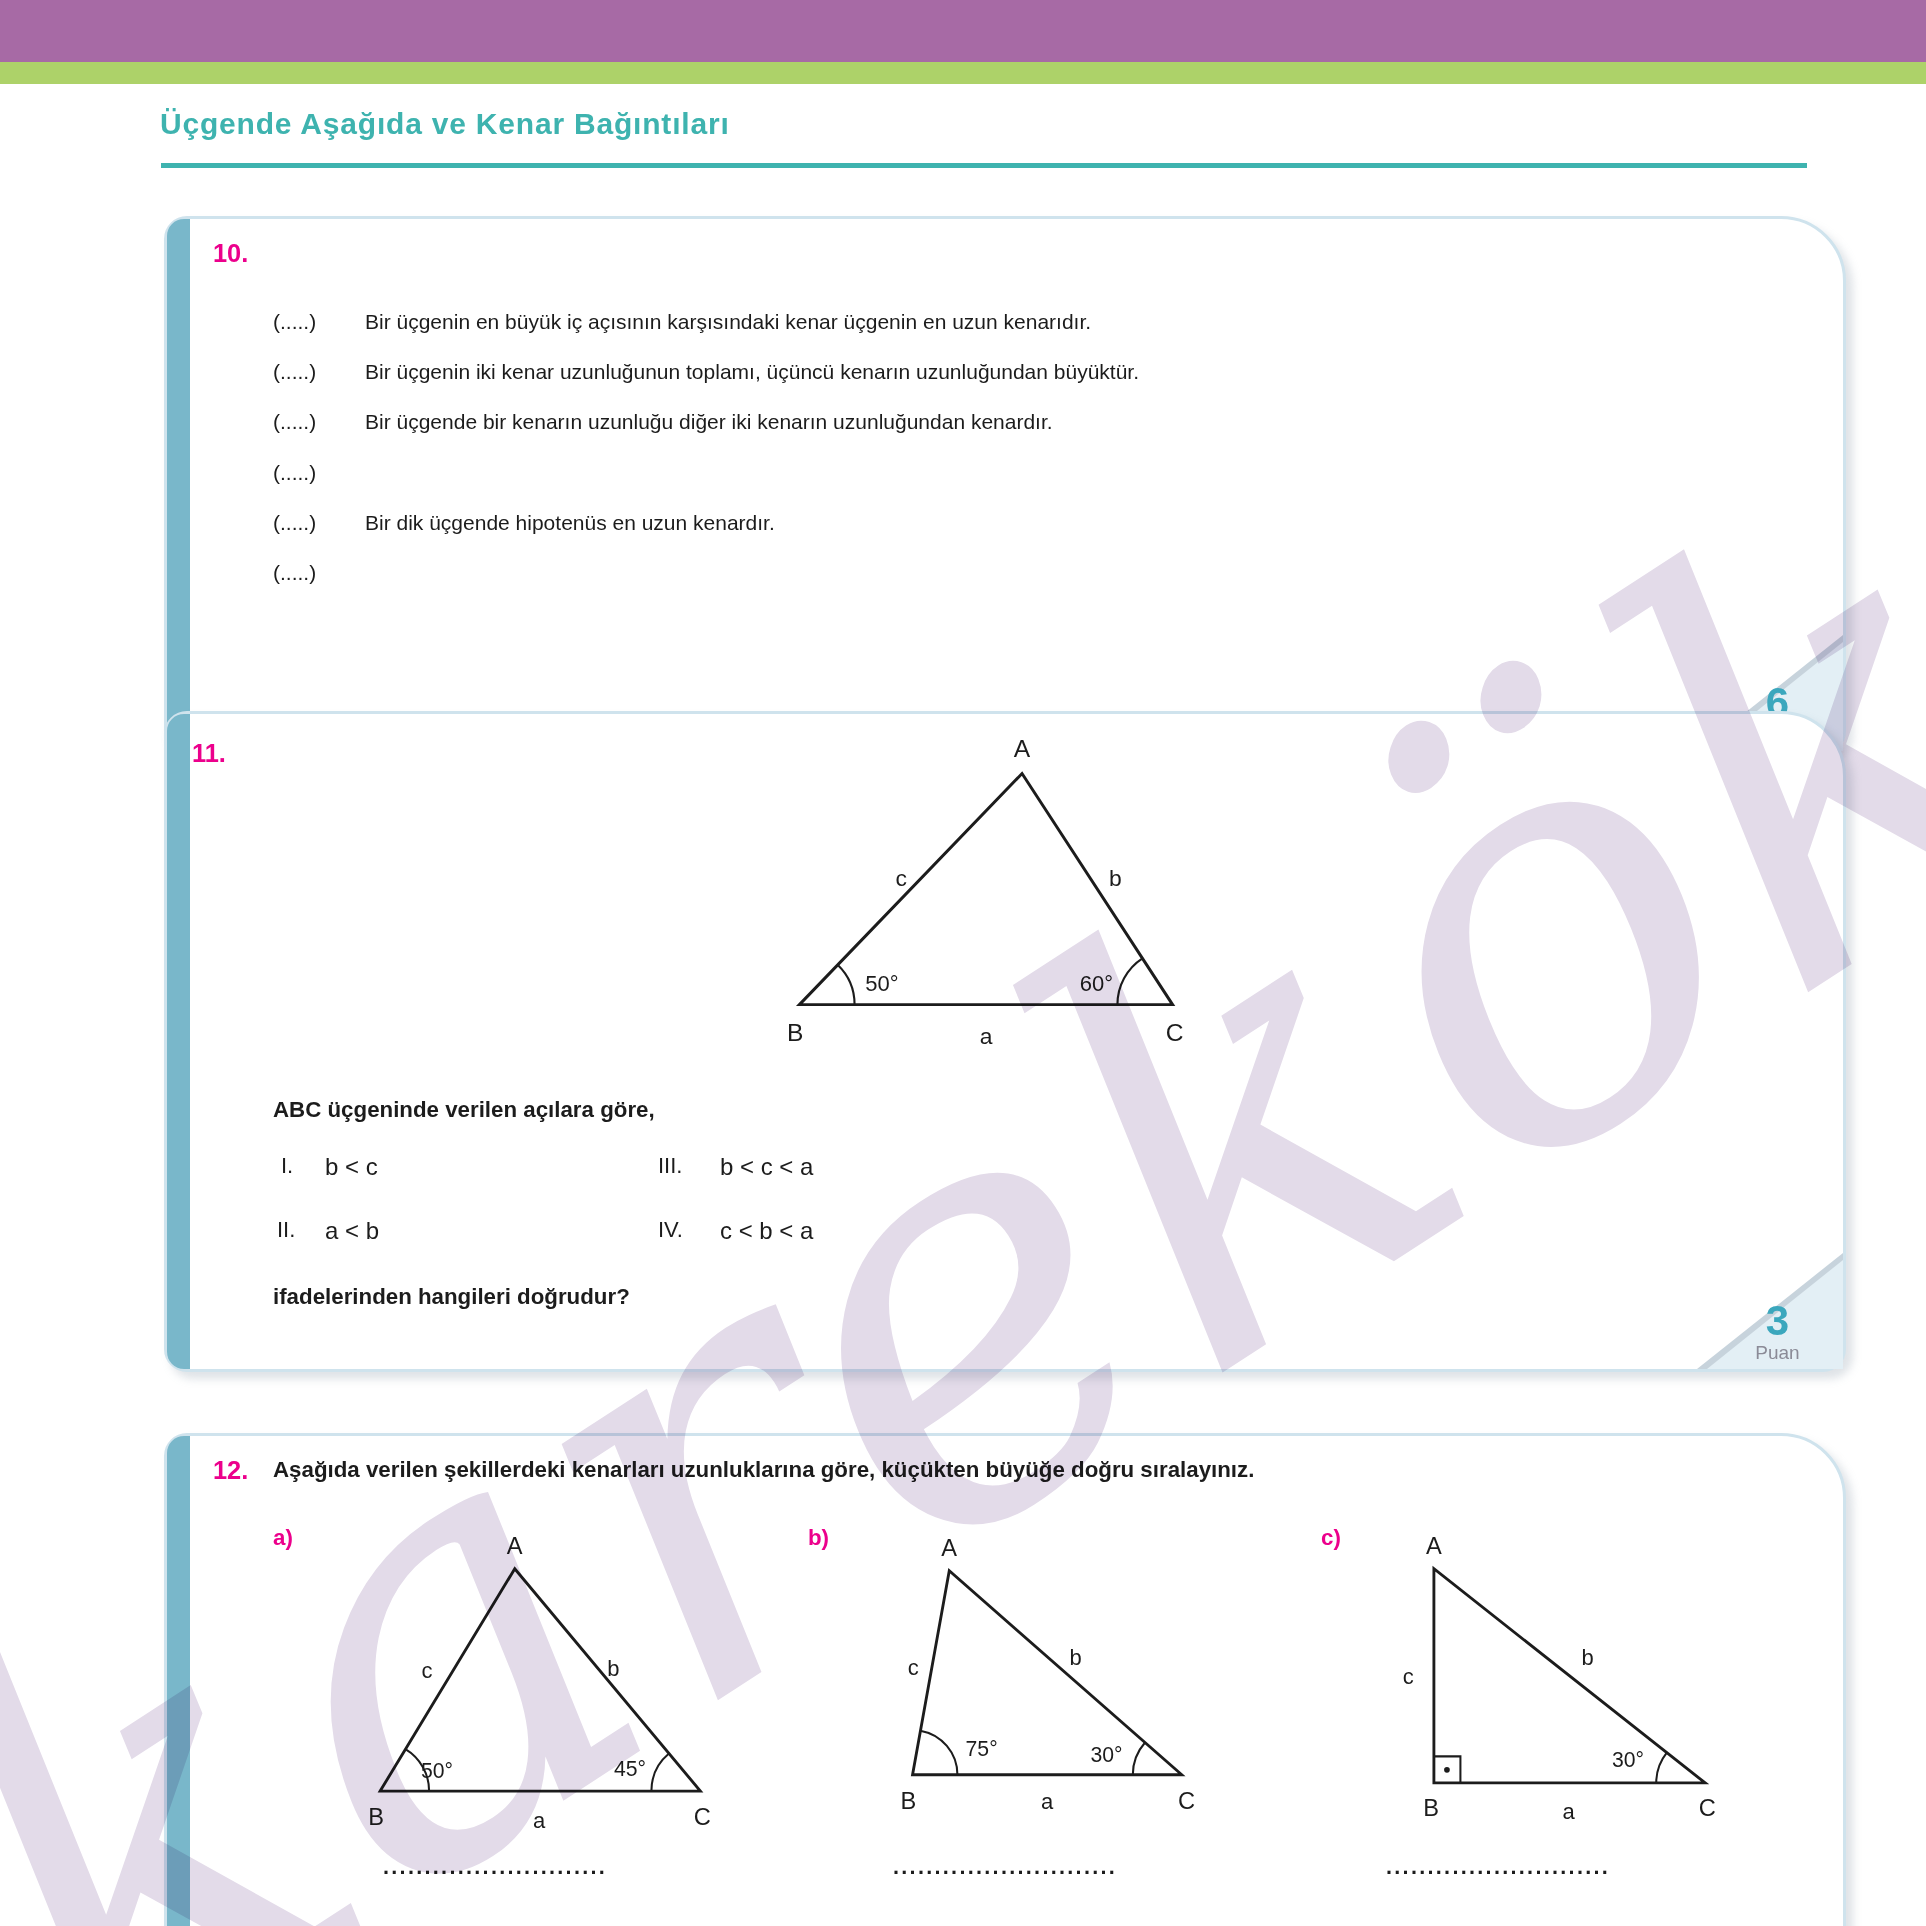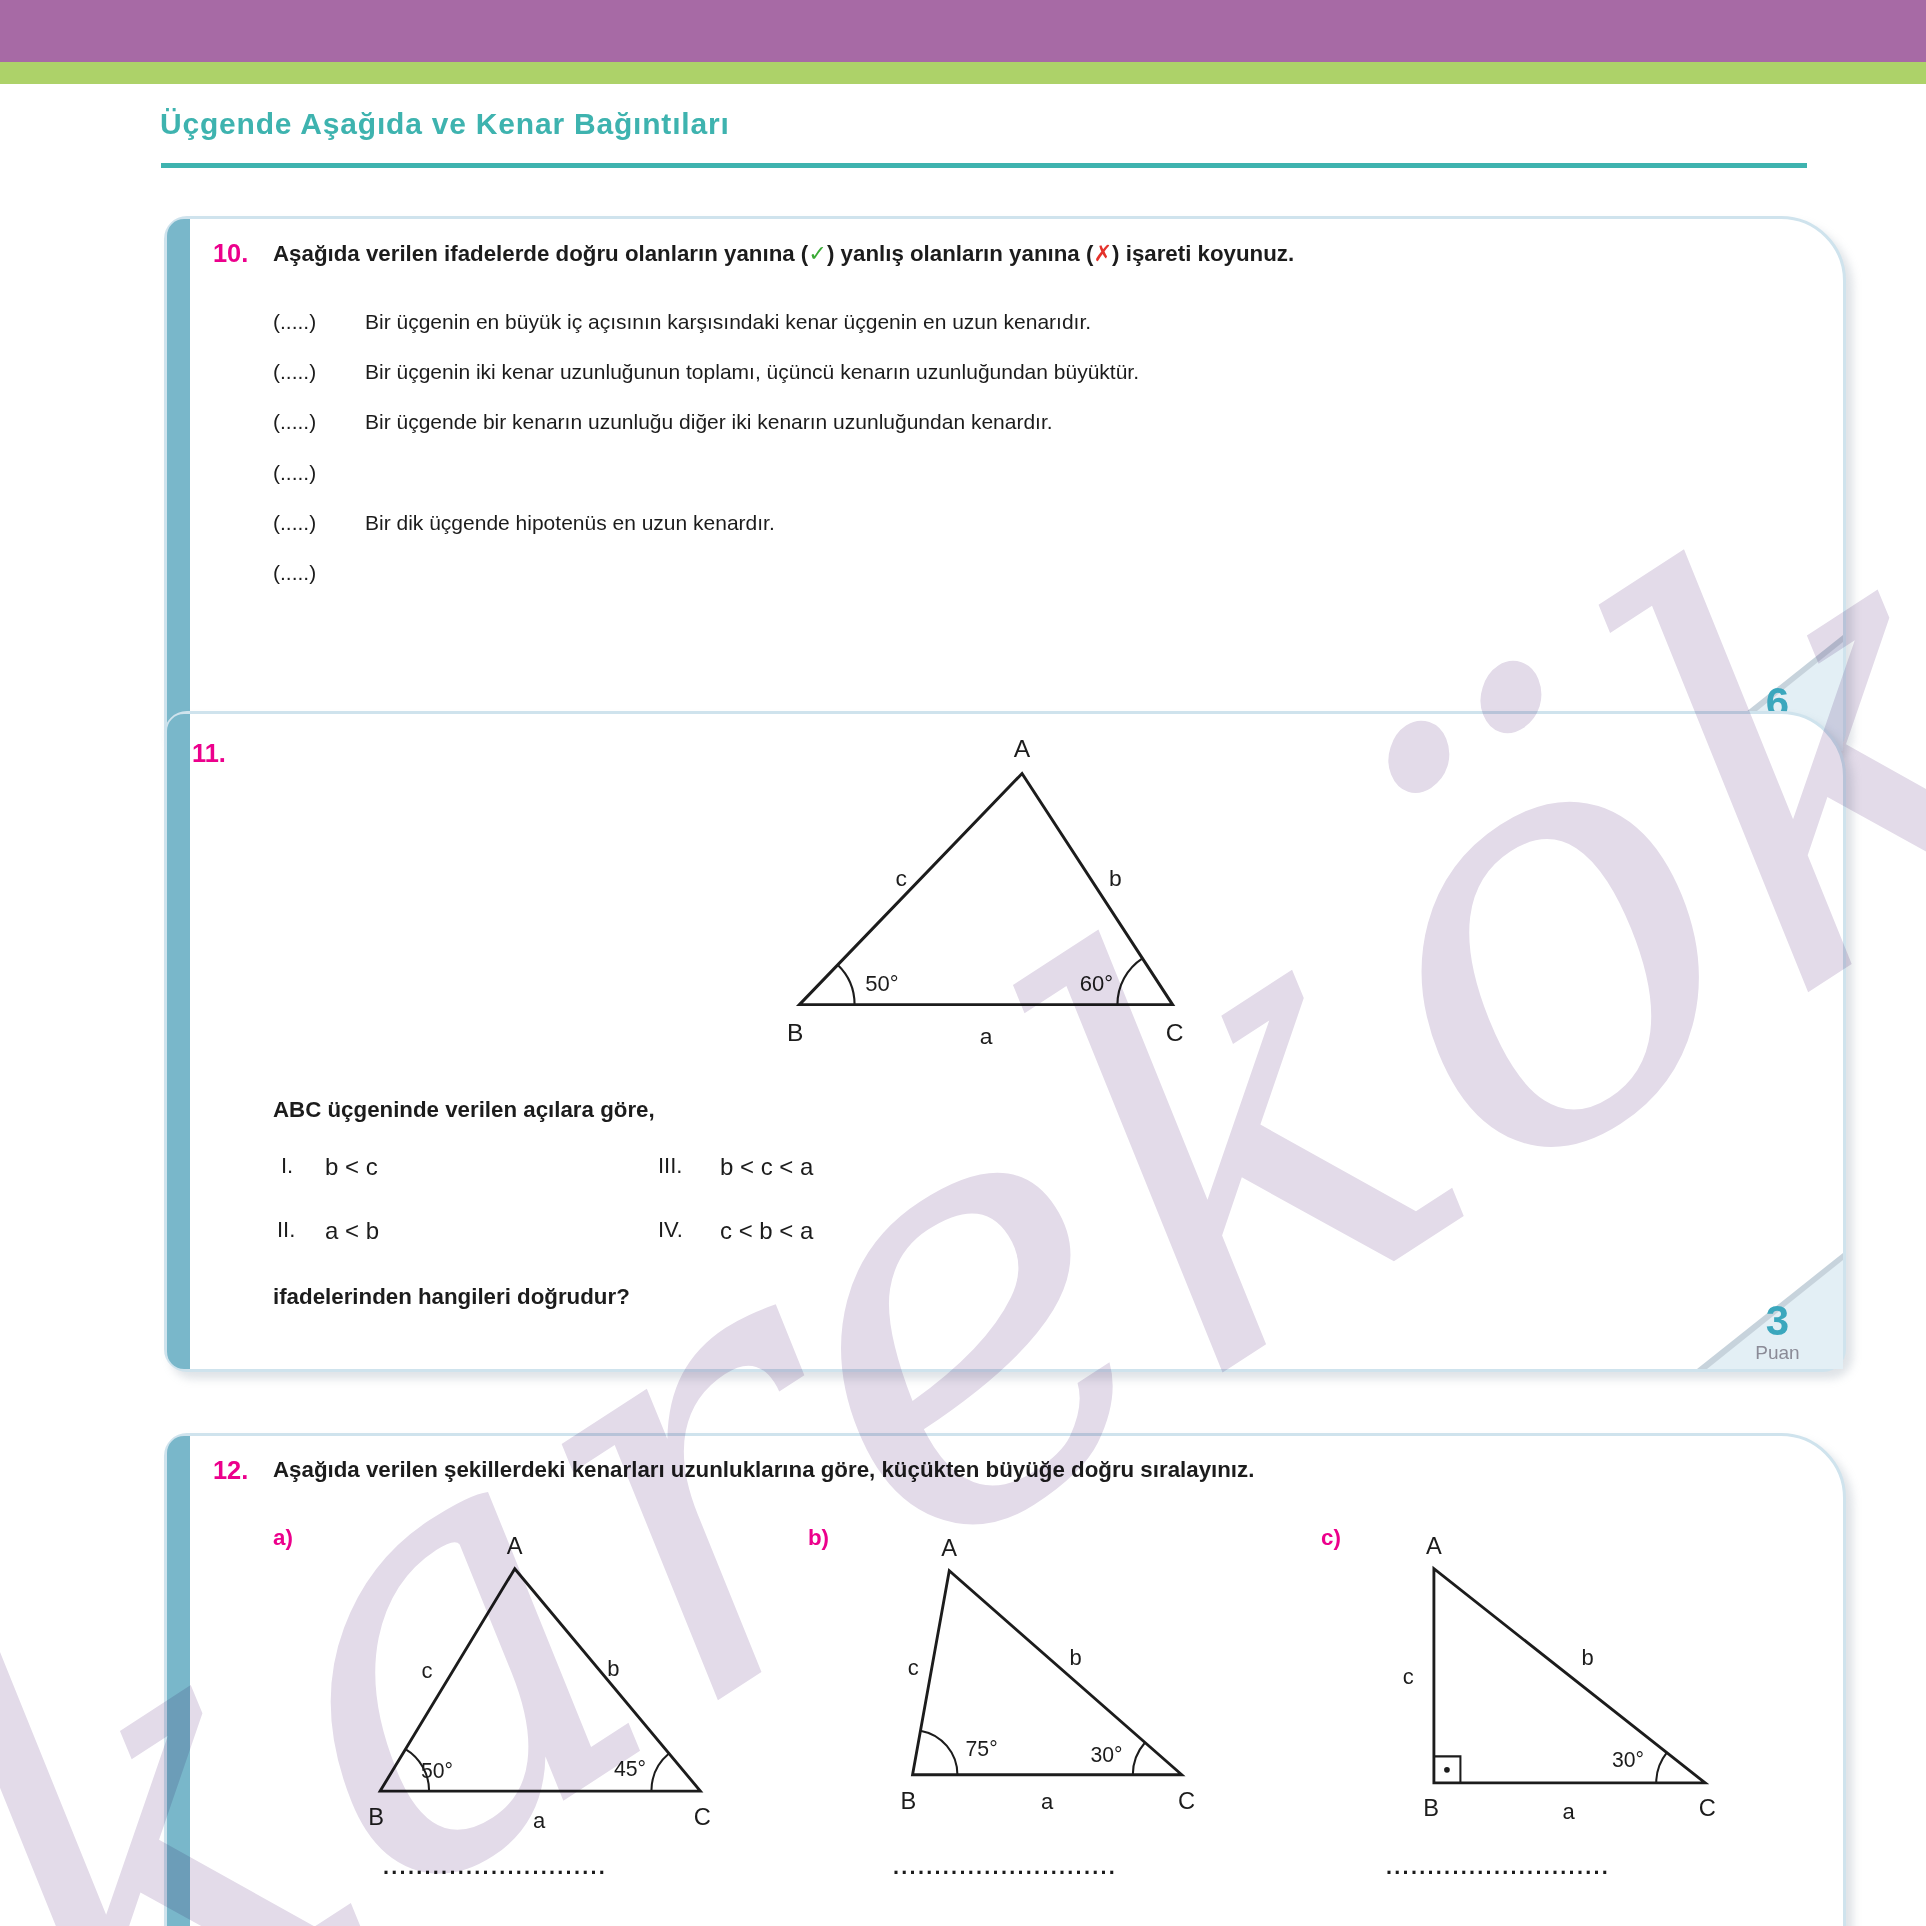--- a/index.html
+++ b/index.html
@@ -90,23 +90,20 @@
 <div class="page">
 
   <div class="abs topbar"></div>
   <div class="abs greenbar"></div>
   <div class="abs page-title">Üçgende Aşağıda ve Kenar Bağıntıları</div>
   <div class="abs title-rule"></div>
 
   <section class="card card-q10">
     <div class="card-sidebar"></div>
     <div class="qnum" style="left:46px; top:20px;">10.</div>
-    <div class="qheader" style="left:106px; top:21px;">
-      <span>Aşağıda verilen ifadelerde doğru olanların yanına (</span><span class="check">✓</span><span>) yanlış olanların yanına (</span><span class="cross">✗</span><span>) işareti koyunuz.</span>
-    </div>
 
     <div class="stmt-blank" style="left:106px; top:91px;">(.....)</div>
     <div class="stmt-text" style="left:198px; top:91px;">Bir üçgenin en büyük iç açısının karşısındaki kenar üçgenin en uzun kenarıdır.</div>
     <div class="stmt-blank" style="left:106px; top:141px;">(.....)</div>
     <div class="stmt-text" style="left:198px; top:141px;">Bir üçgenin iki kenar uzunluğunun toplamı, üçüncü kenarın uzunluğundan büyüktür.</div>
     <div class="stmt-blank" style="left:106px; top:191px;">(.....)</div>
     <div class="stmt-text" style="left:198px; top:191px;">Bir üçgende bir kenarın uzunluğu diğer iki kenarın uzunluğundan kenardır.</div>
     <div class="stmt-blank" style="left:106px; top:242px;">(.....)</div>
     <div class="stmt-blank" style="left:106px; top:292px;">(.....)</div>
     <div class="stmt-text" style="left:198px; top:292px;">Bir dik üçgende hipotenüs en uzun kenardır.</div>

